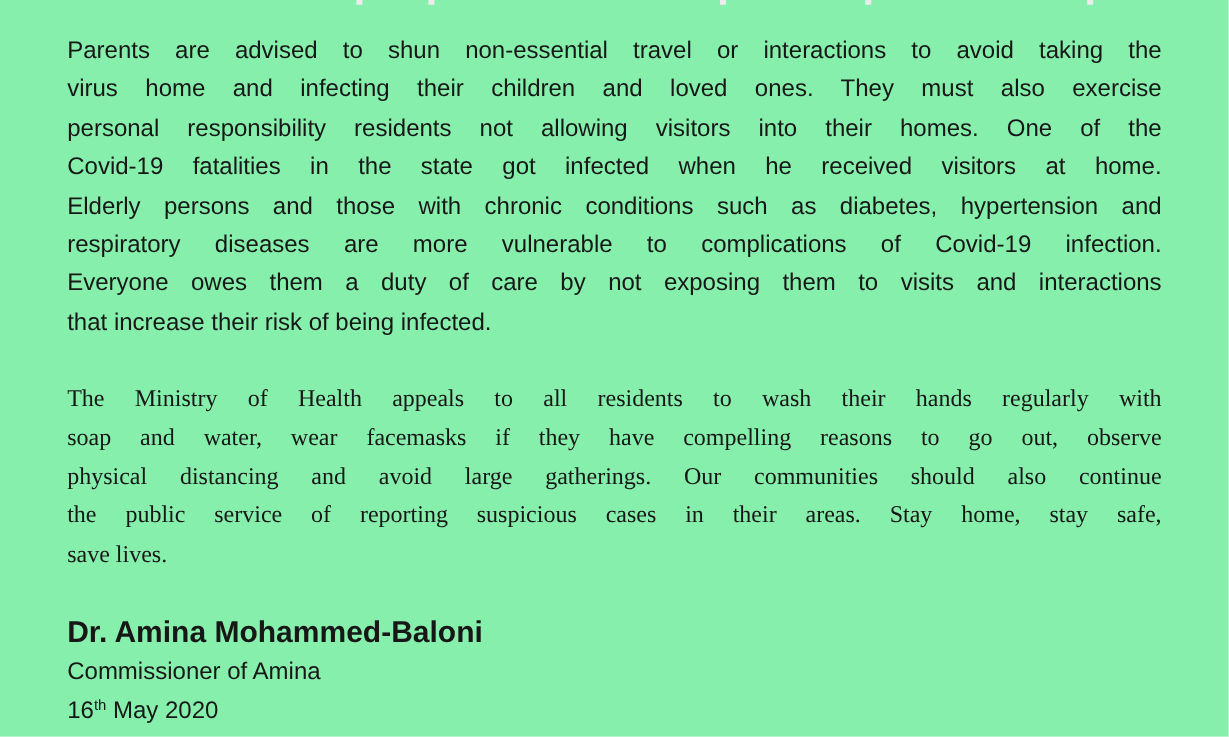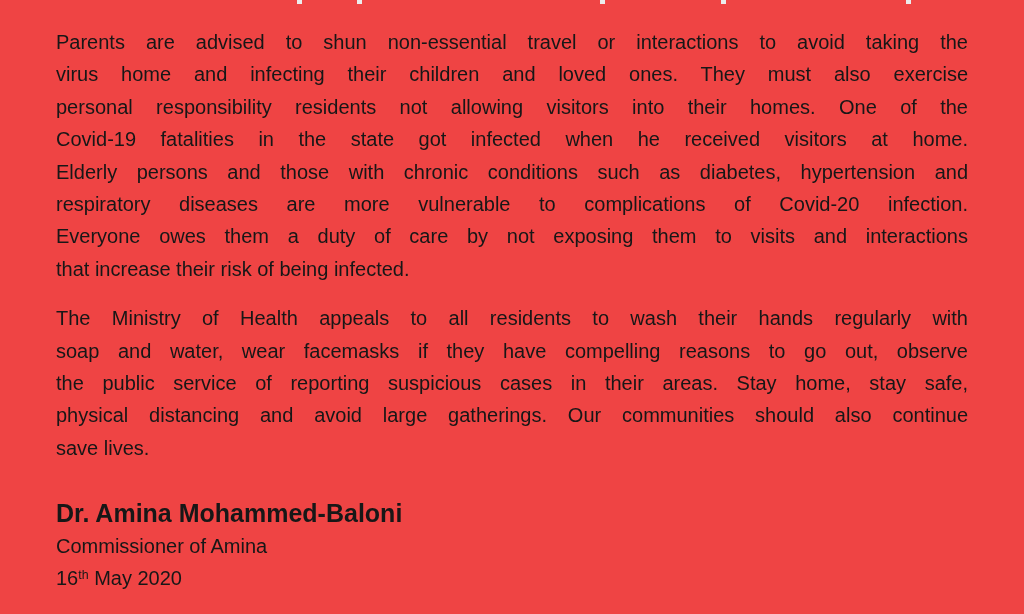--- a/index.html
+++ b/index.html
@@ -4,21 +4,21 @@
 <style>
   html, body {
     margin: 0;
     padding: 0;
     background: #ffffff;
   }
   .page {
     position: relative;
     width: 1024px;
     height: 614px;
-    background: #ef4444;
+    background: #86efac;
     overflow: hidden;
     font-family: "Liberation Sans", sans-serif;
     color: #171717;
   }
   .content {
     position: absolute;
     left: 56px;
     top: 26px;
     width: 912px;
   }
@@ -29,21 +29,21 @@
   .para .line {
     text-align: justify;
     text-align-last: justify;
     white-space: nowrap;
   }
   .para .line.last {
     text-align: left;
     text-align-last: left;
     white-space: normal;
   }
-  .para2 { margin-top: 17px; }
+  .para2 { margin-top: 31px; font-family: Liberation Serif, serif; }
   .signature {
     margin-top: 33px;
     font-size: 20px;
     line-height: 32.4px;
   }
   .sig-name {
     font-weight: bold;
     font-size: 25px;
   }
   .sup {
@@ -72,30 +72,30 @@
   <div class="artifact" style="left:906px"></div>
 
   <div class="content">
 
     <div class="para para1">
       <div class="line">Parents are advised to shun non-essential travel or interactions to avoid taking the</div>
       <div class="line">virus home and infecting their children and loved ones. They must also exercise</div>
       <div class="line">personal responsibility residents not allowing visitors into their homes. One of the</div>
       <div class="line">Covid-19 fatalities in the state got infected when he received visitors at home.</div>
       <div class="line">Elderly persons and those with chronic conditions such as diabetes, hypertension and</div>
-      <div class="line">respiratory diseases are more vulnerable to complications of Covid-20 infection.</div>
+      <div class="line">respiratory diseases are more vulnerable to complications of Covid-19 infection.</div>
       <div class="line">Everyone owes them a duty of care by not exposing them to visits and interactions</div>
       <div class="line last">that increase their risk of being infected.</div>
     </div>
 
     <div class="para para2">
       <div class="line">The Ministry of Health appeals to all residents to wash their hands regularly with</div>
       <div class="line">soap and water, wear facemasks if they have compelling reasons to go out, observe</div>
+      <div class="line">physical distancing and avoid large gatherings. Our communities should also continue</div>
       <div class="line">the public service of reporting suspicious cases in their areas. Stay home, stay safe,</div>
-      <div class="line">physical distancing and avoid large gatherings. Our communities should also continue</div>
       <div class="line last">save lives.</div>
     </div>
 
     <div class="signature">
       <div class="sig-name">Dr. Amina Mohammed-Baloni</div>
       <div class="sig-title">Commissioner of Amina</div>
       <div class="sig-date"><span>16</span><span class="sup">th</span><span> May 2020</span></div>
     </div>
 
   </div>

